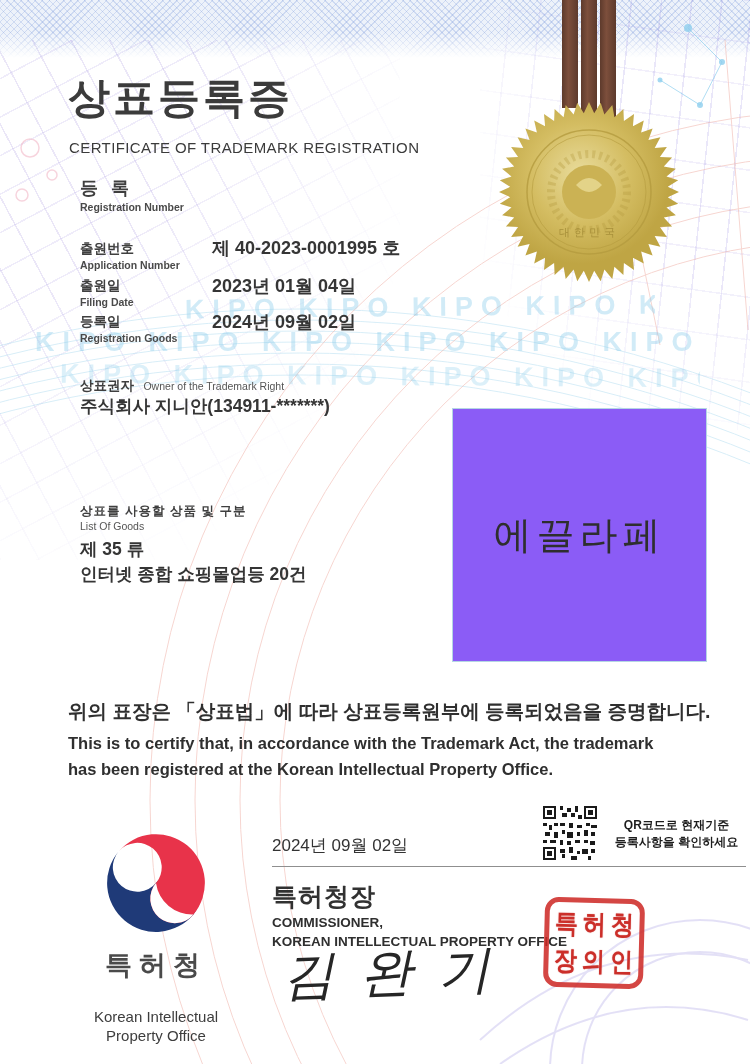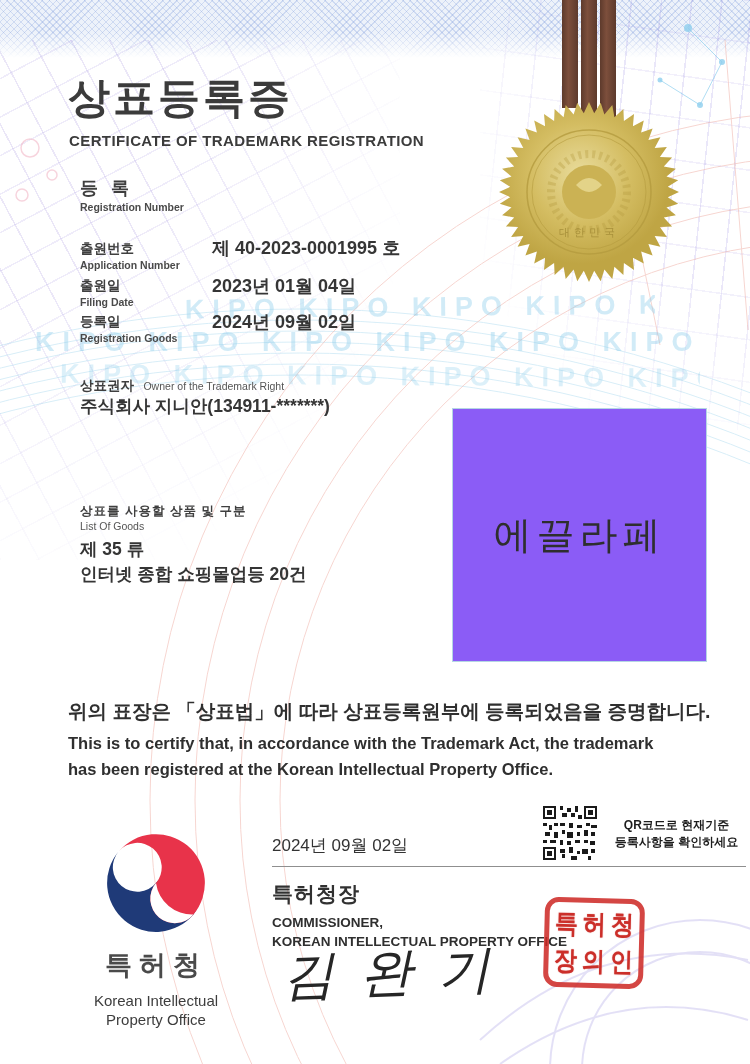--- a/index.html
+++ b/index.html
@@ -37,21 +37,21 @@
 
   
   .ribbon{position:absolute;z-index:2;top:0;}
   .ribbon span{position:absolute;top:0;width:16px;
     background:linear-gradient(90deg,#5d3a2c,#7d4f3c 40%,#5d3a2c);display:block;}
   .gold-seal{position:absolute;left:498px;top:101px;width:182px;height:182px;z-index:3;}
 
   
   .content{position:absolute;z-index:4;}
   .doc-title-ko{left:68px;top:70px;font-size:42px;font-weight:bold;color:#3b3b3b;letter-spacing:3px;}
-  .doc-title-en{left:69px;top:132px;font-size:15px;font-weight:bold;color:#3b3b3b;letter-spacing:.4px;}
+  .doc-title-en{left:69px;top:139px;font-size:15px;font-weight:normal;color:#3b3b3b;letter-spacing:.4px;}
 
   .lbl-ko{font-size:13.5px;font-weight:bold;color:#3f3f3f;}
   .lbl-en{font-size:10.5px;font-weight:bold;color:#4a4a4a;}
   .val{font-weight:bold;color:#353535;}
 
   .reg-label{left:80px;top:176px;font-size:18px;letter-spacing:4px;}
   .reg-sub{left:80px;top:201px;}
   .reg-value{left:210px;top:172px;font-size:21px;}
 
   .f-label1{left:80px;top:240px;}  .f-sub1{left:80px;top:259px;}  .f-val1{left:212px;top:236px;font-size:18px;}
@@ -72,26 +72,26 @@
     display:flex;align-items:center;justify-content:center;margin-left:8px;}
   .tm-text{font-family:"DejaVu Serif","Liberation Serif",serif;font-size:38px;color:#2e2e2e;letter-spacing:5px;}
 
   .stmt-ko{left:68px;top:698px;font-size:19.5px;font-weight:bold;color:#2f2f2f;}
   .stmt-en{left:68px;top:730px;font-size:16.5px;font-weight:bold;color:#2f2f2f;line-height:26px;}
 
   
   .logo-wrap{left:58px;top:831px;width:196px;text-align:center;}
   .logo-swirl{width:104px;height:104px;display:inline-block;}
   .logo-ko{font-size:27px;font-weight:600;color:#4a4a4a;letter-spacing:7px;margin-top:8px;}
-  .logo-en{font-size:15px;color:#3d3d3d;line-height:19px;margin-top:8px;}
+  .logo-en{font-size:15px;color:#3d3d3d;line-height:19px;margin-top:24px;}
 
   
   .issue-date{left:272px;top:834px;font-size:17px;color:#333;}
   .rule{left:272px;top:866px;width:474px;height:0;border-top:1px solid #8f8f8f;}
-  .comm-ko{left:272px;top:880px;font-size:21px;font-weight:bold;color:#313131;letter-spacing:1px;}
+  .comm-ko{left:272px;top:880px;font-size:25px;font-weight:bold;color:#313131;letter-spacing:1px;}
   .comm-en{left:272px;top:913px;font-size:13.5px;font-weight:bold;color:#2f2f2f;line-height:19px;}
   .signature{left:282px;top:938px;font-family:"DejaVu Serif","Liberation Serif",serif;font-style:italic;
     font-size:52px;color:#262626;letter-spacing:26px;transform:rotate(-2deg);white-space:nowrap;}
 
   .qr{left:543px;top:806px;width:54px;height:54px;}
   .qr-note{left:604px;top:817px;width:145px;font-size:12px;font-weight:600;color:#1d1d1d;
     line-height:17px;text-align:center;}
 
   .red-seal{left:544px;top:898px;width:100px;height:90px;z-index:5;
     border:5px solid rgba(204,38,34,.85);border-radius:14px;transform:rotate(1.5deg);

